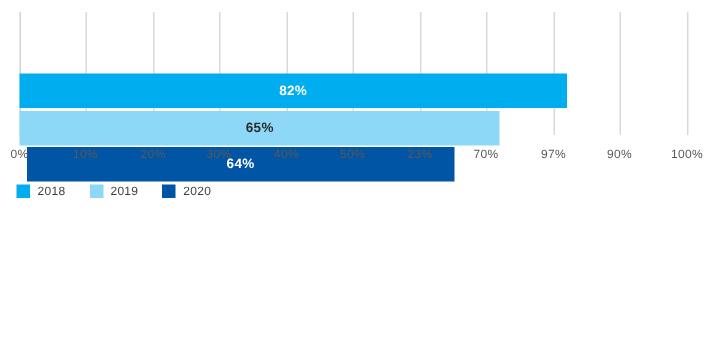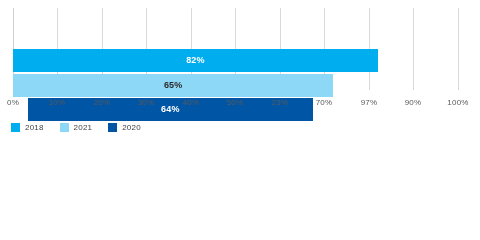--- a/index.html
+++ b/index.html
@@ -151,21 +151,21 @@
       <div class="bar-row" style="left: 13px; top: 13px; width: 364.9px;">
         <div class="bar" style="width: 364.9px; background: rgb(0, 173, 238);"></div>
         <div class="bar-value" style="left: 0px; width: 364.9px; text-align: center; color: rgb(255, 255, 255);">82%</div>
       </div>
 
       <div class="bar-row" style="left: 13px; top: 38px; width: 320.4px;">
         <div class="bar" style="width: 320.4px; background: rgb(141, 215, 247);"></div>
         <div class="bar-value" style="left: 0px; width: 320.4px; text-align: center; color: rgb(43, 43, 43);">65%</div>
       </div>
 
-      <div class="bar-row" style="left: 28px; top: 62px; width: 306px; border-radius: 11px;">
+      <div class="bar-row" style="left: 18px; top: 62px; width: 306px; border-radius: 11px;">
         <div class="bar" style="width: 284.8px; background: rgb(0, 85, 165);"></div>
         <div class="bar-value" style="left: 0px; width: 284.8px; text-align: center; color: rgb(255, 255, 255);">64%</div>
       </div>
 
     </div>
   </div>
 
   <div class="x-axis">
     <span class="x-tick-label" style="left:13px">0%</span>
     <span class="x-tick-label" style="left:57px">10%</span>
@@ -180,21 +180,21 @@
     <span class="x-tick-label" style="left:458px">100%</span>
   </div>
 
   <div class="legend">
     <div class="legend-item">
       <span class="legend-swatch" style="background:#00ADEE;"></span>
       <span class="legend-label">2018</span>
     </div>
     <div class="legend-item">
       <span class="legend-swatch" style="background:#8DD7F7;"></span>
-      <span class="legend-label">2021</span>
+      <span class="legend-label">2019</span>
     </div>
     <div class="legend-item">
       <span class="legend-swatch" style="background:#0055A5;"></span>
       <span class="legend-label">2020</span>
     </div>
   </div>
 
 </div>
 
 </body></html>

